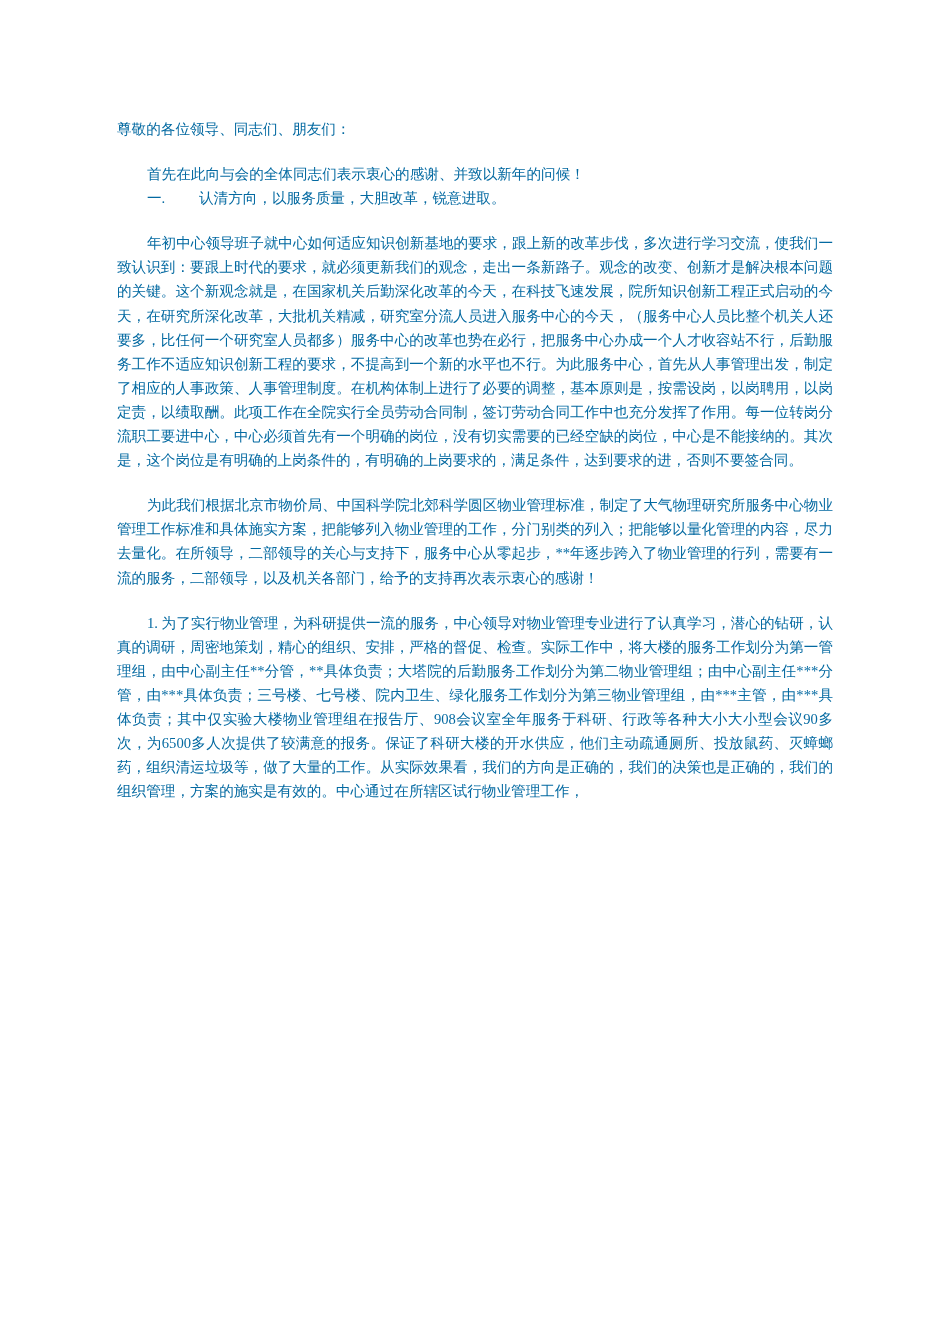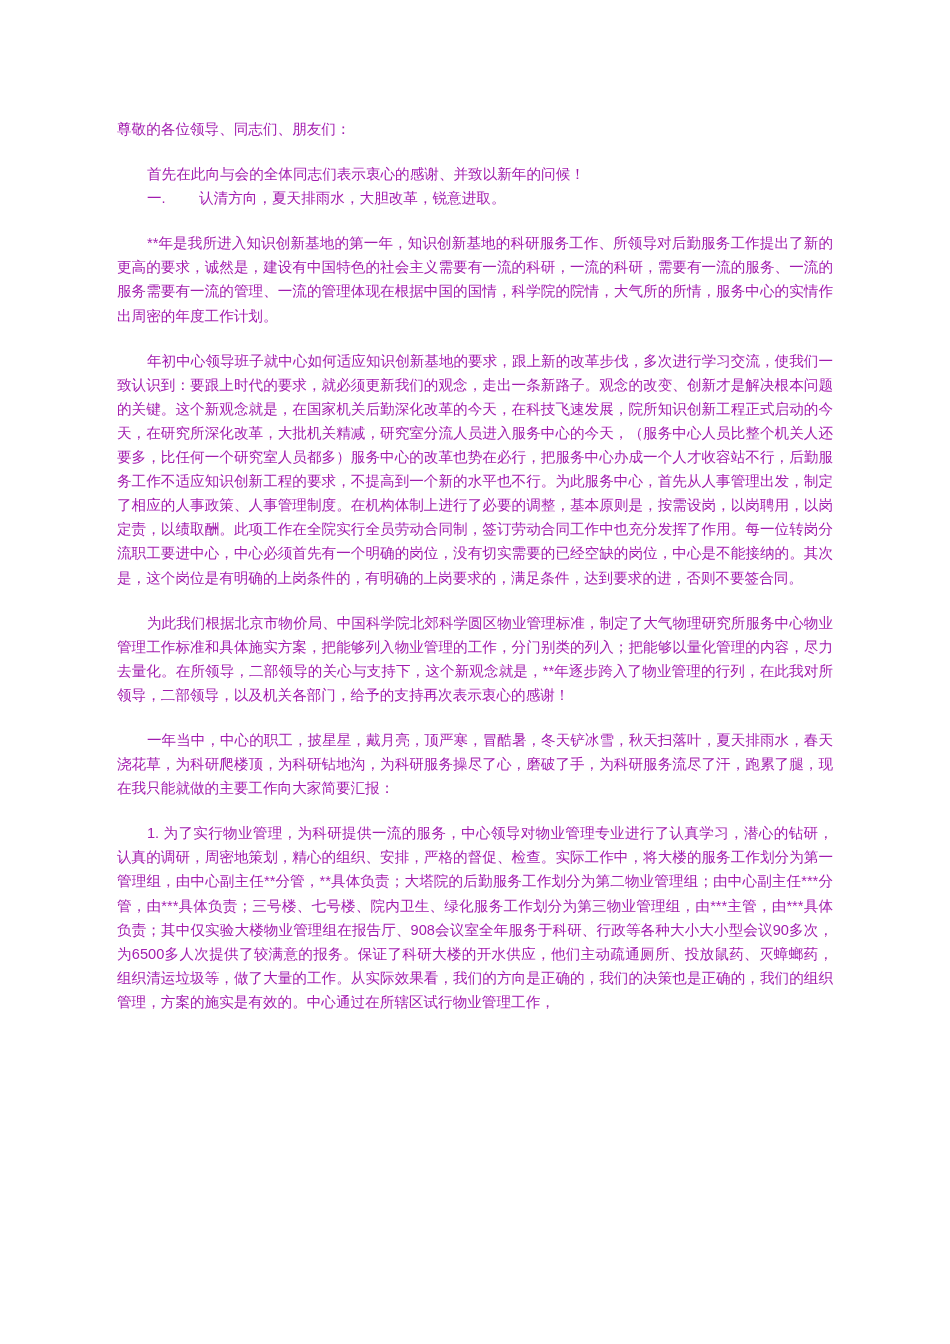--- a/index.html
+++ b/index.html
@@ -2,37 +2,35 @@
 <html><head>
 <meta charset="utf-8">
 <style>
   html, body { margin: 0; padding: 0; background: #ffffff; }
   body { width: 950px; height: 1344px; position: relative; overflow: hidden; }
   .page {
     position: absolute;
     left: 117px;
     top: 117px;
     width: 716px;
-    font-family: Liberation Sans, sans-serif;
+    font-family: Liberation Serif, serif;
     font-size: 14.6px;
     line-height: 24.1px;
-    color: #a21caf;
+    color: #0369a1;
   }
   .para { margin: 0; padding: 0; text-align: justify; text-justify: inter-character; }
   .indent { text-indent: 30px; margin-top: 21px; }
   .heading-one { text-indent: 30px; }
   .heading-one .num { display: inline-block; width: 52px; text-indent: 0; }
 </style>
 </head>
 <body>
 
 <div class="page">
   <p class="para">尊敬的各位领导、同志们、朋友们：</p>
   <p class="para indent">首先在此向与会的全体同志们表示衷心的感谢、并致以新年的问候！</p>
 
-  <p class="para heading-one"><span class="num">一.</span><span>认清方向，夏天排雨水，大胆改革，锐意进取。</span></p>
-  <p class="para indent">**年是我所进入知识创新基地的第一年，知识创新基地的科研服务工作、所领导对后勤服务工作提出了新的更高的要求，诚然是，建设有中国特色的社会主义需要有一流的科研，一流的科研，需要有一流的服务、一流的服务需要有一流的管理、一流的管理体现在根据中国的国情，科学院的院情，大气所的所情，服务中心的实情作出周密的年度工作计划。</p>
+  <p class="para heading-one"><span class="num">一.</span><span>认清方向，以服务质量，大胆改革，锐意进取。</span></p>
   <p class="para indent">年初中心领导班子就中心如何适应知识创新基地的要求，跟上新的改革步伐，多次进行学习交流，使我们一致认识到：要跟上时代的要求，就必须更新我们的观念，走出一条新路子。观念的改变、创新才是解决根本问题的关键。这个新观念就是，在国家机关后勤深化改革的今天，在科技飞速发展，院所知识创新工程正式启动的今天，在研究所深化改革，大批机关精减，研究室分流人员进入服务中心的今天，（服务中心人员比整个机关人还要多，比任何一个研究室人员都多）服务中心的改革也势在必行，把服务中心办成一个人才收容站不行，后勤服务工作不适应知识创新工程的要求，不提高到一个新的水平也不行。为此服务中心，首先从人事管理出发，制定了相应的人事政策、人事管理制度。在机构体制上进行了必要的调整，基本原则是，按需设岗，以岗聘用，以岗定责，以绩取酬。此项工作在全院实行全员劳动合同制，签订劳动合同工作中也充分发挥了作用。每一位转岗分流职工要进中心，中心必须首先有一个明确的岗位，没有切实需要的已经空缺的岗位，中心是不能接纳的。其次是，这个岗位是有明确的上岗条件的，有明确的上岗要求的，满足条件，达到要求的进，否则不要签合同。</p>
-  <p class="para indent">为此我们根据北京市物价局、中国科学院北郊科学圆区物业管理标准，制定了大气物理研究所服务中心物业管理工作标准和具体施实方案，把能够列入物业管理的工作，分门别类的列入；把能够以量化管理的内容，尽力去量化。在所领导，二部领导的关心与支持下，这个新观念就是，**年逐步跨入了物业管理的行列，在此我对所领导，二部领导，以及机关各部门，给予的支持再次表示衷心的感谢！</p>
+  <p class="para indent">为此我们根据北京市物价局、中国科学院北郊科学圆区物业管理标准，制定了大气物理研究所服务中心物业管理工作标准和具体施实方案，把能够列入物业管理的工作，分门别类的列入；把能够以量化管理的内容，尽力去量化。在所领导，二部领导的关心与支持下，服务中心从零起步，**年逐步跨入了物业管理的行列，需要有一流的服务，二部领导，以及机关各部门，给予的支持再次表示衷心的感谢！</p>
 
-  <p class="para indent">一年当中，中心的职工，披星星，戴月亮，顶严寒，冒酷暑，冬天铲冰雪，秋天扫落叶，夏天排雨水，春天浇花草，为科研爬楼顶，为科研钻地沟，为科研服务操尽了心，磨破了手，为科研服务流尽了汗，跑累了腿，现在我只能就做的主要工作向大家简要汇报：</p>
   <p class="para indent">1. 为了实行物业管理，为科研提供一流的服务，中心领导对物业管理专业进行了认真学习，潜心的钻研，认真的调研，周密地策划，精心的组织、安排，严格的督促、检查。实际工作中，将大楼的服务工作划分为第一管理组，由中心副主任**分管，**具体负责；大塔院的后勤服务工作划分为第二物业管理组；由中心副主任***分管，由***具体负责；三号楼、七号楼、院内卫生、绿化服务工作划分为第三物业管理组，由***主管，由***具体负责；其中仅实验大楼物业管理组在报告厅、908会议室全年服务于科研、行政等各种大小大小型会议90多次，为6500多人次提供了较满意的报务。保证了科研大楼的开水供应，他们主动疏通厕所、投放鼠药、灭蟑螂药，组织清运垃圾等，做了大量的工作。从实际效果看，我们的方向是正确的，我们的决策也是正确的，我们的组织管理，方案的施实是有效的。中心通过在所辖区试行物业管理工作，</p>
 </div>
 
 </body></html>

